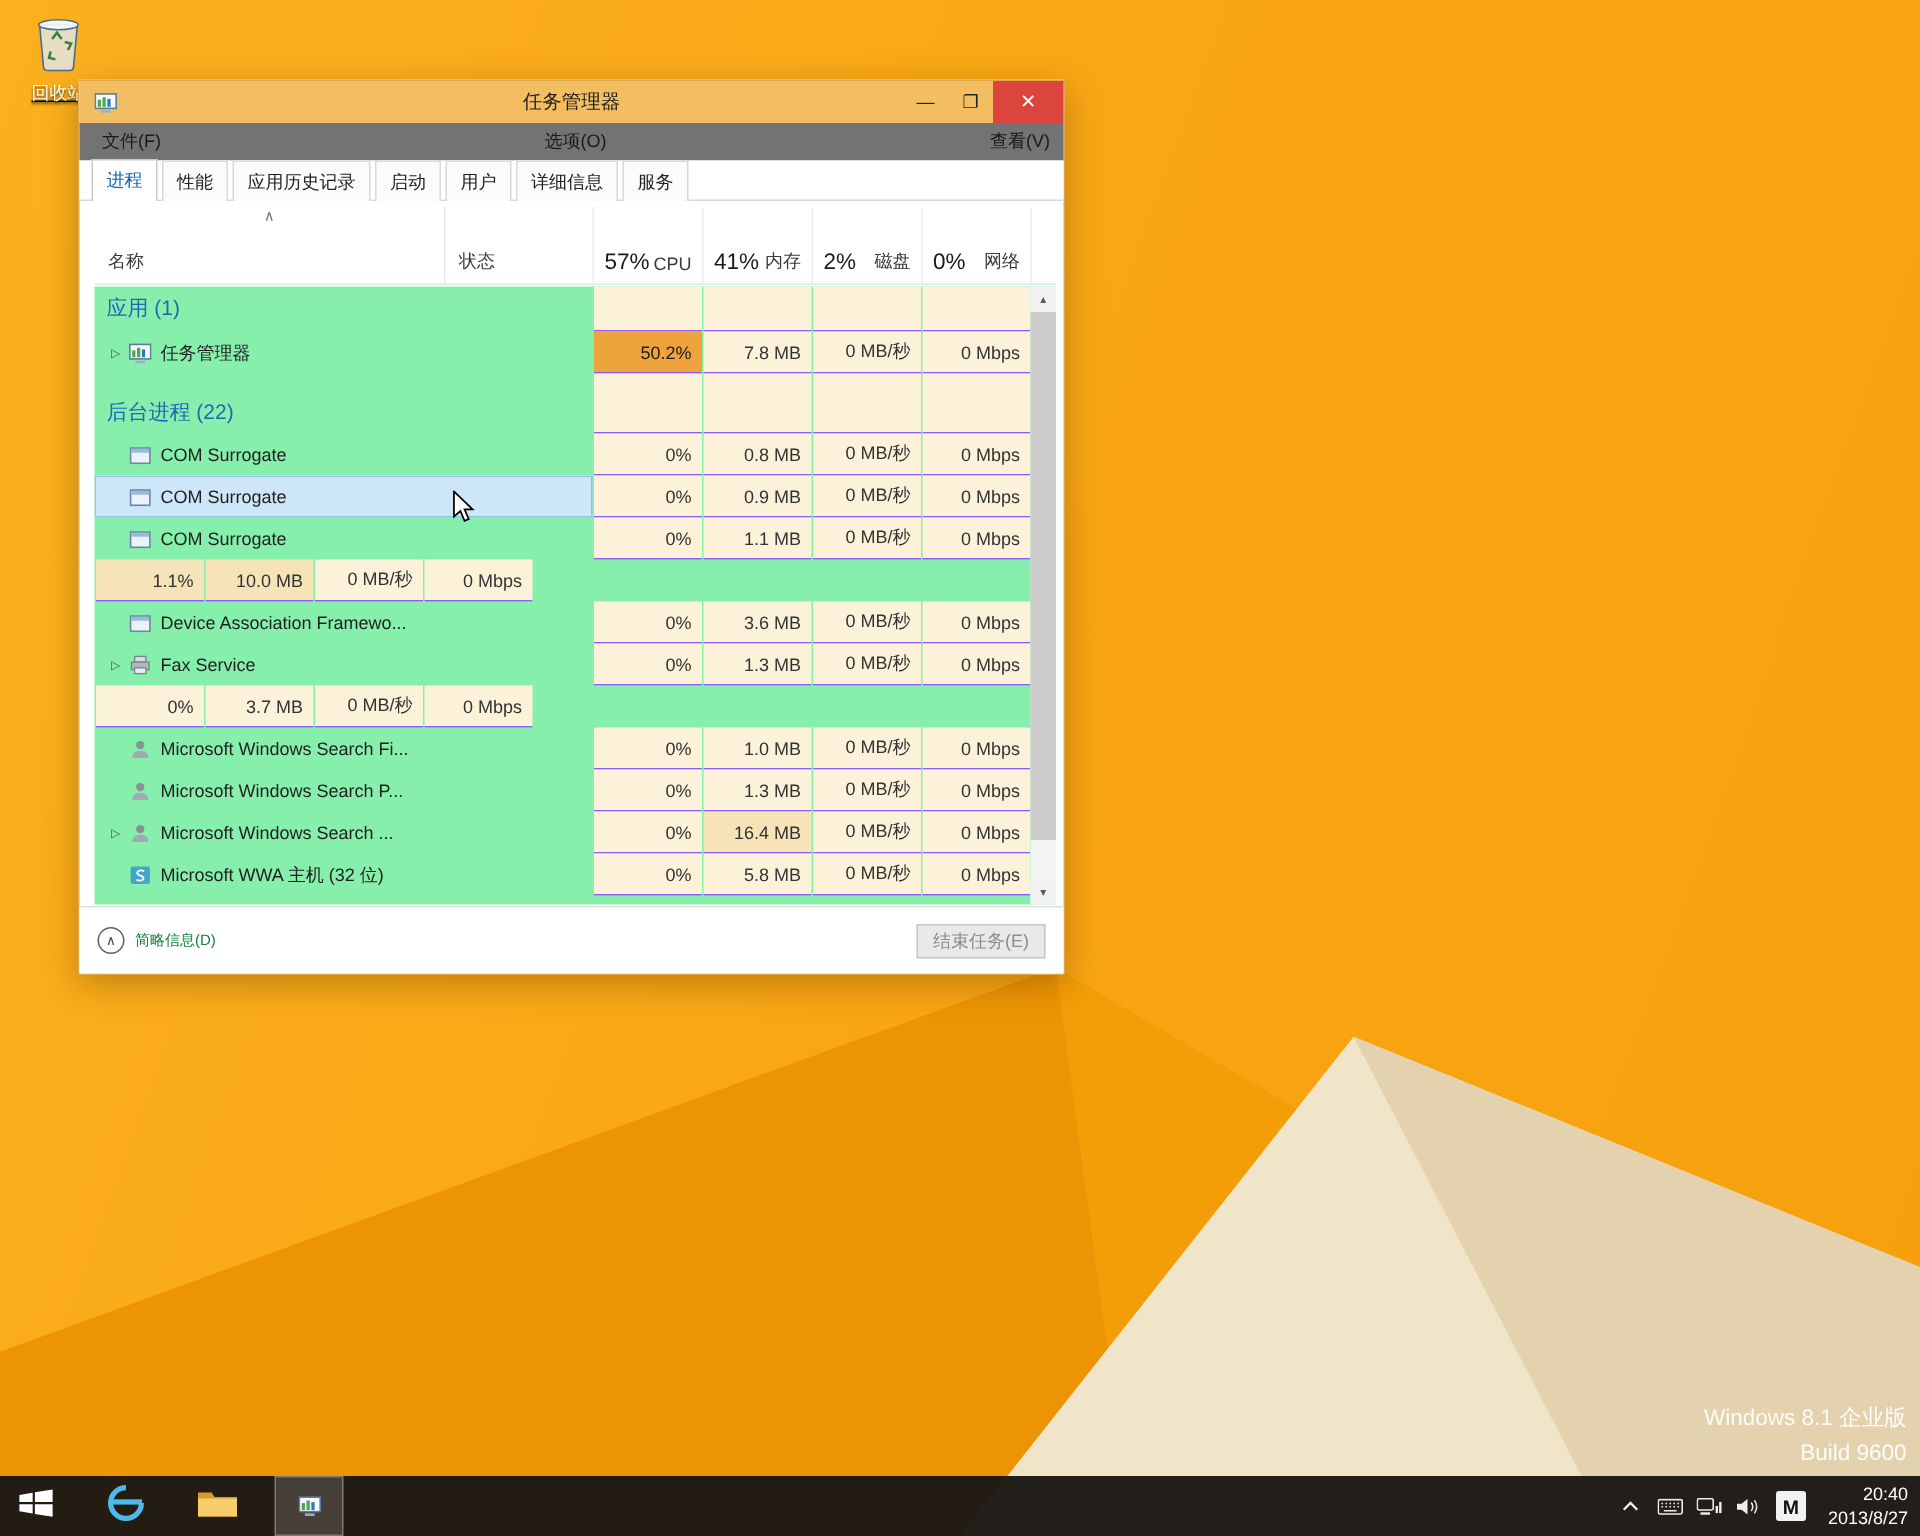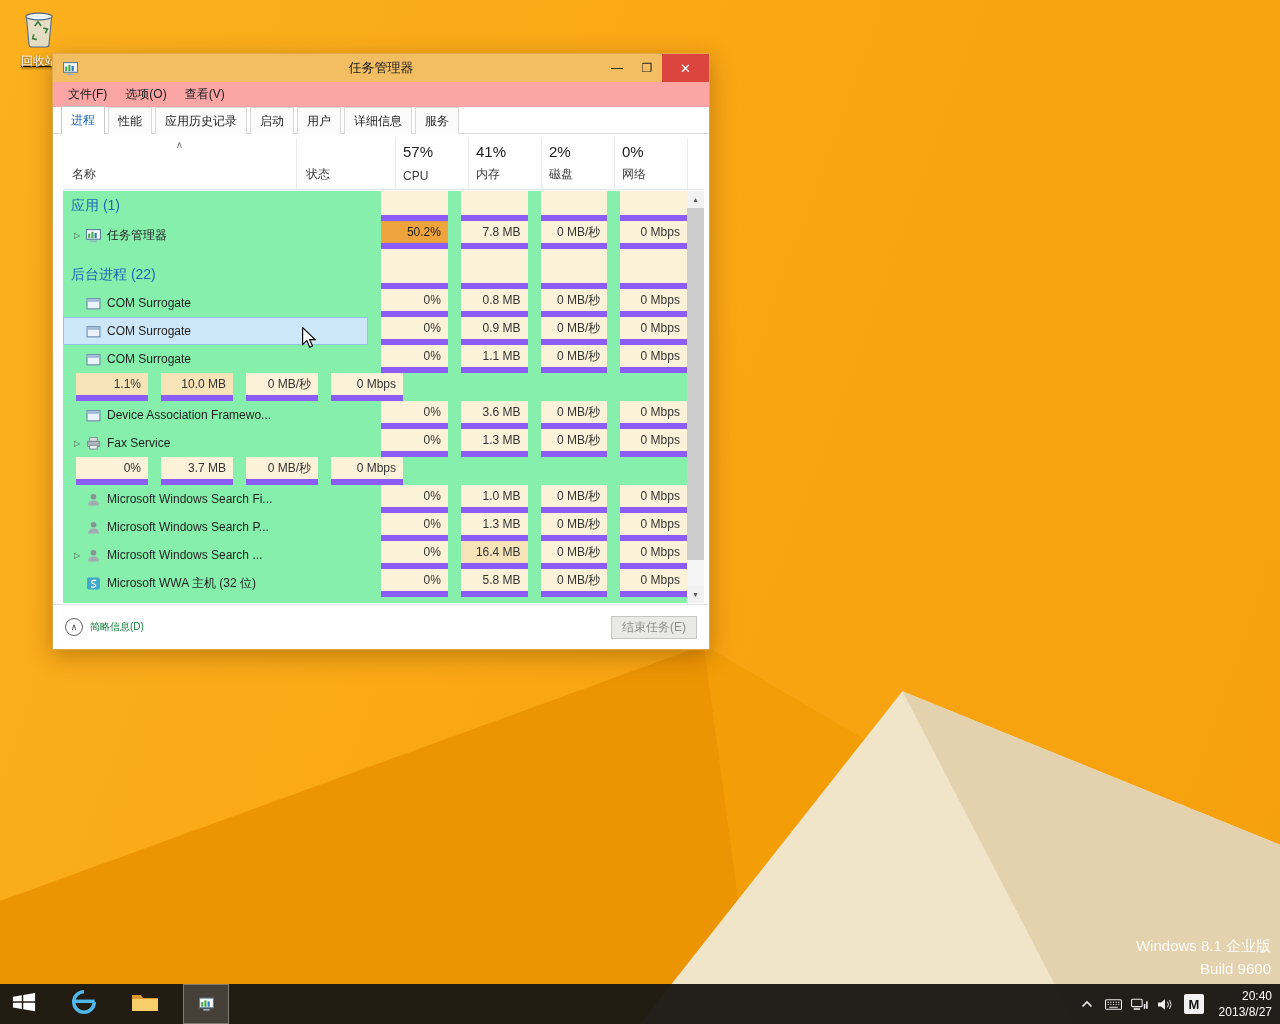--- a/index.html
+++ b/index.html
@@ -20,34 +20,34 @@
 
   
   #tm-window { position:absolute; left:52px; top:53px; width:658px; height:597px; background:#fff;
                border:1px solid #DFA84B; box-shadow:0 6px 22px rgba(95,55,0,0.38); }
   .titlebar { position:relative; height:28px; background:#F3BE62; display:flex; align-items:center; padding-left:8px; }
   .titlebar .tb-title { position:absolute; left:0; right:0; text-align:center; font-size:13px; color:#1c1c1c; line-height:28px; }
   .tb-controls { position:absolute; right:0; top:0; height:28px; display:flex; z-index:2; }
   .ctrl { width:30px; height:28px; display:flex; align-items:center; justify-content:center; font-size:12px; color:#222; cursor:default; }
   .ctrl.close { width:47px; background:#DC453E; color:#fff; font-size:13px; }
 
-  .menubar { height:25px; background:#fca5a5; display:flex; align-items:center; padding-left:6px; }
+  .menubar { height:25px; background:#737373; display:flex; align-items:center; padding-left:6px;justify-content:space-between; }
   .menu-item { padding:3px 9px; font-size:12px; color:#1a1a1a; }
 
   .tabstrip { position:relative; height:27px; background:#fff; border-bottom:1px solid #D9D9D9; padding-left:8px; display:flex; align-items:flex-end; }
   .tab { position:relative; font-size:12px; padding:5px 9px 4px; border:1px solid #D9D9D9; border-bottom:none; margin-right:3px; background:#FBFBFB; color:#222; top:1px; }
   .tab.active { background:#fff; color:#1464B4; z-index:2; padding-bottom:5px; top:1px; border-color:#C9C9C9; }
 
   .table-header { position:absolute; top:84px; left:10px; right:5px; height:52px; border-bottom:1px solid #E4E4E4; display:flex; background:#fff; }
   .h-name { position:relative; width:233px; }
   .h-sort { position:absolute; top:1px; left:0; right:0; text-align:center; font-size:10px; color:#777; }
   .h-name-label, .h-status-label { position:absolute; bottom:6px; left:9px; font-size:12px; color:#3a3a3a; }
   .h-status { position:relative; width:99px; border-left:1px solid #ECECEC; }
   #res-headers { display:flex; }
-  .h-res { width:73px; border-left:1px solid #ECECEC; display:flex; flex-direction:column; justify-content:space-between; align-items:flex-start; padding:5px 7px 6px; }
+  .h-res { width:73px; border-left:1px solid #ECECEC; display:flex; flex-direction:row; justify-content:space-between; align-items:flex-end; padding:5px 7px 6px; }
   .h-pct { font-size:15px; color:#1a1a1a; }
   .h-lbl { font-size:12px; color:#3a3a3a; }
   .h-filler { width:17px; border-left:1px solid #ECECEC; }
 
   .rows-viewport { position:absolute; top:137px; left:10px; right:5px; bottom:46px; background:#86efac; overflow:hidden; }
   .rows-area { position:absolute; left:0; top:0; right:17px; bottom:0; overflow:hidden; }
 
   .group-row { display:flex; height:30px; }
   .group-row.gap { height:40px; }
   .row-left { width:332px; display:flex; align-items:center; padding-left:4px; }
@@ -55,21 +55,21 @@
   .group-row.gap .group-left { align-items:flex-end; padding-bottom:5px; }
   .group-label { font-size:14px; color:#1E68B5; }
 
   .proc-row { display:flex; height:28px; }
   .proc-row .expander { width:14px; margin-left:3px; font-size:8px; color:#555; text-align:center; }
   .picon { width:15px; height:15px; display:inline-block; margin:0 6px 0 2px; flex:0 0 15px; }
   .picon svg { width:100%; height:100%; display:block; }
   .pname { font-size:12px; color:#1f1f1f; white-space:nowrap; overflow:hidden; }
   .proc-row.selected .row-left { background:#CDE7F8; box-shadow:inset 0 0 0 1px #90C2E4; }
 
-  .cell { width:72px; margin-left:13px; display:flex; align-items:center; justify-content:flex-end; padding-right:7px; font-size:12px; color:#333; border-bottom:6px solid #8b5cf6; }
+  .cell { width:72px; margin-left:1px; display:flex; align-items:center; justify-content:flex-end; padding-right:7px; font-size:12px; color:#333; border-bottom:1px solid #8b5cf6; }
   .heat-0 { background:#FCF1D9; }
   .heat-1 { background:#F7E3B8; }
   .heat-3 { background:#EFA33C; color:#1c1c1c; }
 
   .vscroll { position:absolute; right:0; top:0; bottom:0; width:17px; background:#F5F5F5; }
   .sb-btn { position:absolute; left:0; right:0; height:17px; display:flex; align-items:center; justify-content:center; font-size:8px; color:#5a5a5a; background:#F1F1F1; }
   .sb-btn.up { top:0; } .sb-btn.down { bottom:0; }
   .sb-thumb { position:absolute; left:0; right:0; top:17px; height:352px; background:#CDCDCD; }
 
   .tm-footer { position:absolute; left:0; right:0; bottom:0; height:45px; border-top:1px solid #E0E0E0; background:#fff;

